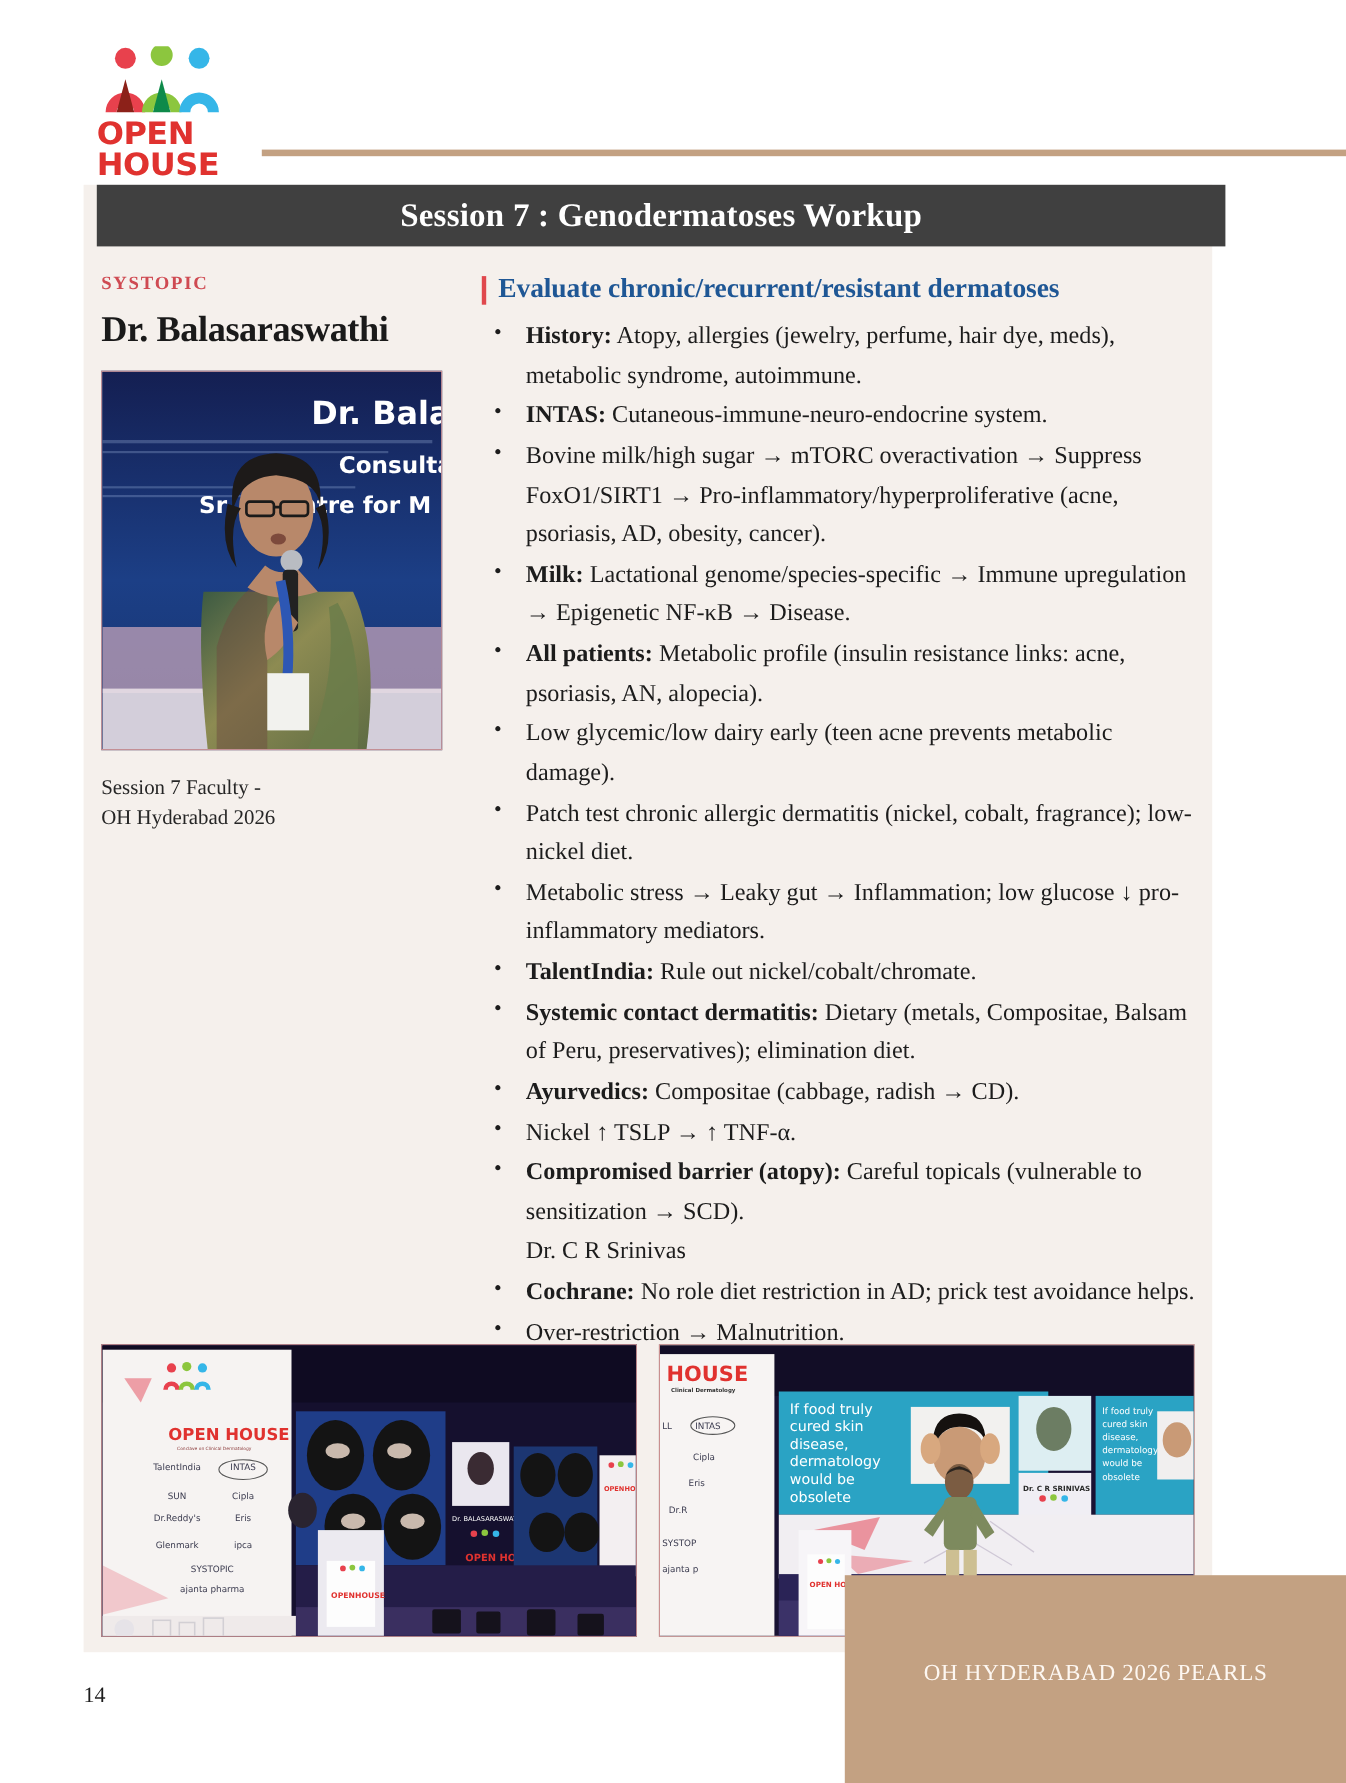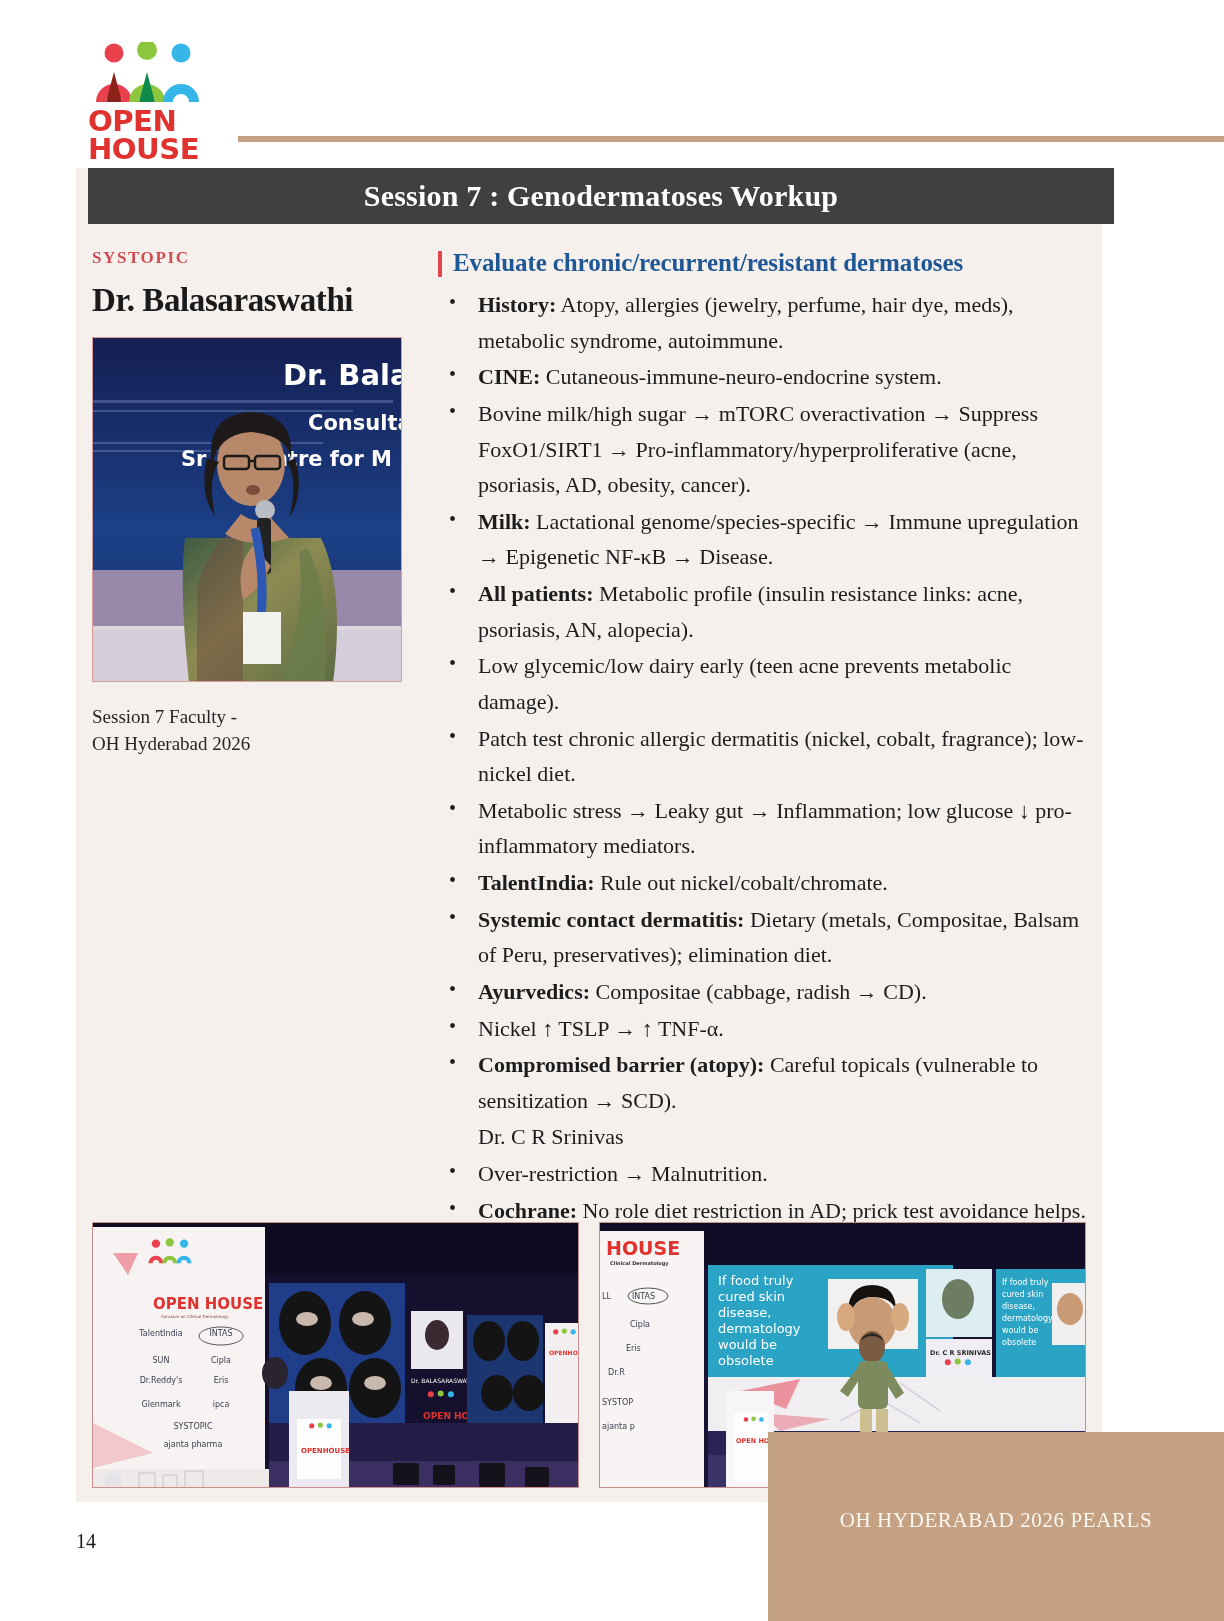--- a/index.html
+++ b/index.html
@@ -198,35 +198,35 @@
   </div>
 </div>
 
 <div class="right-col">
   <div class="section-head">
     <span class="head-bar"></span>
     <span>Evaluate chronic/recurrent/resistant dermatoses</span>
   </div>
   <ul class="points">
       <li class="bulleted"><b>History:</b><span> Atopy, allergies (jewelry, perfume, hair dye, meds), metabolic syndrome, autoimmune.</span></li>
-      <li class="bulleted"><b>CINE:</b><span> Cutaneous-immune-neuro-endocrine system.</span></li>
+      <li class="bulleted"><b>INTAS:</b><span> Cutaneous-immune-neuro-endocrine system.</span></li>
       <li class="bulleted"><span>Bovine milk/high sugar → mTORC overactivation → Suppress FoxO1/SIRT1 → Pro-inflammatory/hyperproliferative (acne, psoriasis, AD, obesity, cancer).</span></li>
       <li class="bulleted"><b>Milk:</b><span> Lactational genome/species-specific → Immune upregulation → Epigenetic NF-κB → Disease.</span></li>
       <li class="bulleted"><b>All patients:</b><span> Metabolic profile (insulin resistance links: acne, psoriasis, AN, alopecia).</span></li>
       <li class="bulleted"><span>Low glycemic/low dairy early (teen acne prevents metabolic damage).</span></li>
       <li class="bulleted"><span>Patch test chronic allergic dermatitis (nickel, cobalt, fragrance); low-nickel diet.</span></li>
       <li class="bulleted"><span>Metabolic stress → Leaky gut → Inflammation; low glucose ↓ pro-inflammatory mediators.</span></li>
       <li class="bulleted"><b>TalentIndia:</b><span> Rule out nickel/cobalt/chromate.</span></li>
       <li class="bulleted"><b>Systemic contact dermatitis:</b><span> Dietary (metals, Compositae, Balsam of Peru, preservatives); elimination diet.</span></li>
       <li class="bulleted"><b>Ayurvedics:</b><span> Compositae (cabbage, radish → CD).</span></li>
       <li class="bulleted"><span>Nickel ↑ TSLP → ↑ TNF-α.</span></li>
       <li class="bulleted"><b>Compromised barrier (atopy):</b><span> Careful topicals (vulnerable to sensitization → SCD).</span></li>
       <li><span>Dr. C R Srinivas</span></li>
+      <li class="bulleted"><b>Cochrane:</b><span> No role diet restriction in AD; prick test avoidance helps.</span></li>
       <li class="bulleted"><span>Over-restriction → Malnutrition.</span></li>
-      <li class="bulleted"><b>Cochrane:</b><span> No role diet restriction in AD; prick test avoidance helps.</span></li>
     </ul>
 </div>
 
 <div class="photo-row">
   <div class="ph a">
     <svg viewBox="0 0 487 266" width="487" height="266" preserveAspectRatio="none">
       <rect width="487" height="266" fill="#15102e"></rect>
       <rect x="0" y="0" width="487" height="52" fill="#0f0b22"></rect>
       <rect x="0" y="4" width="172" height="262" fill="#f6f3f2"></rect>
       <g transform="translate(52,16) scale(0.42)">

